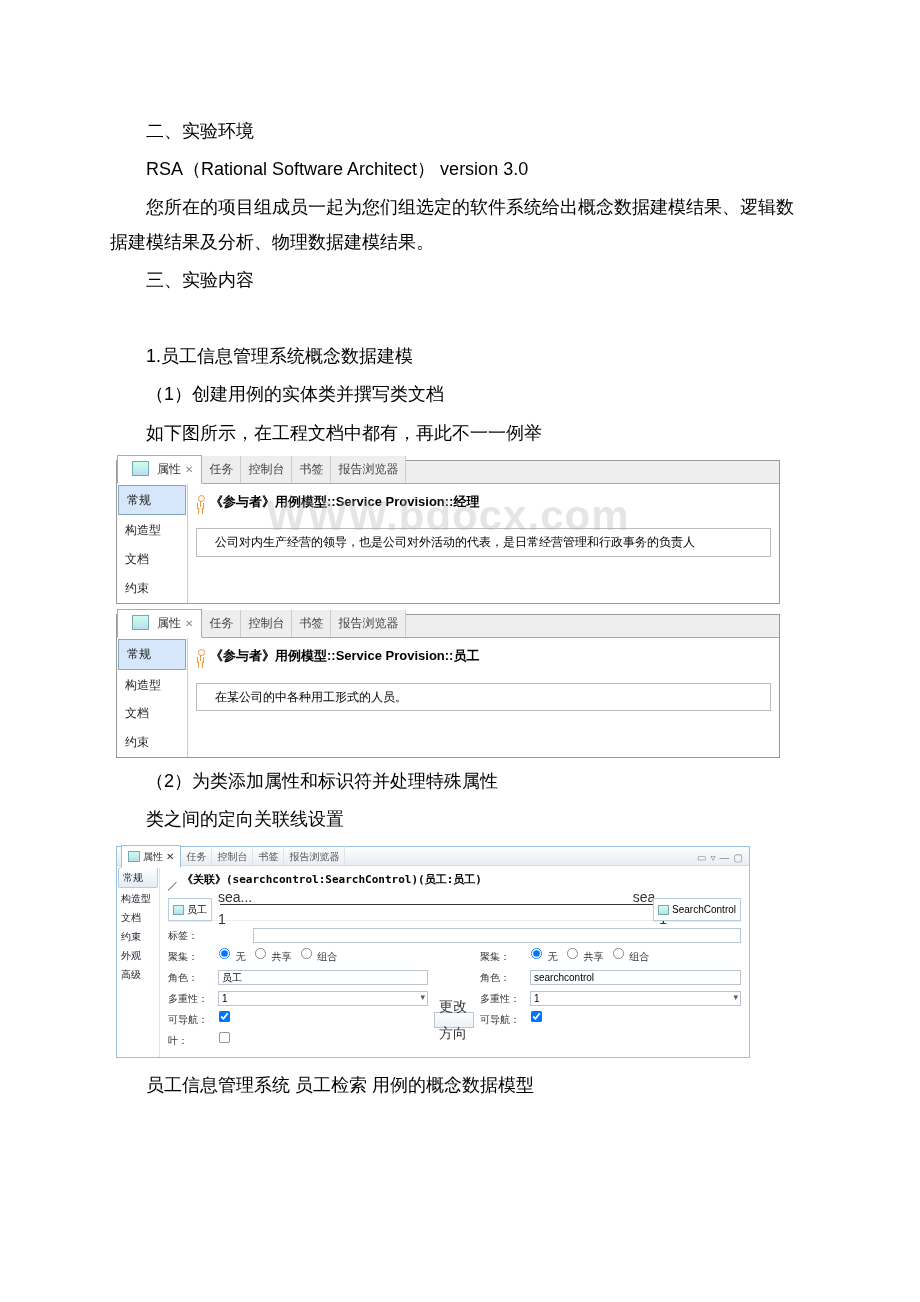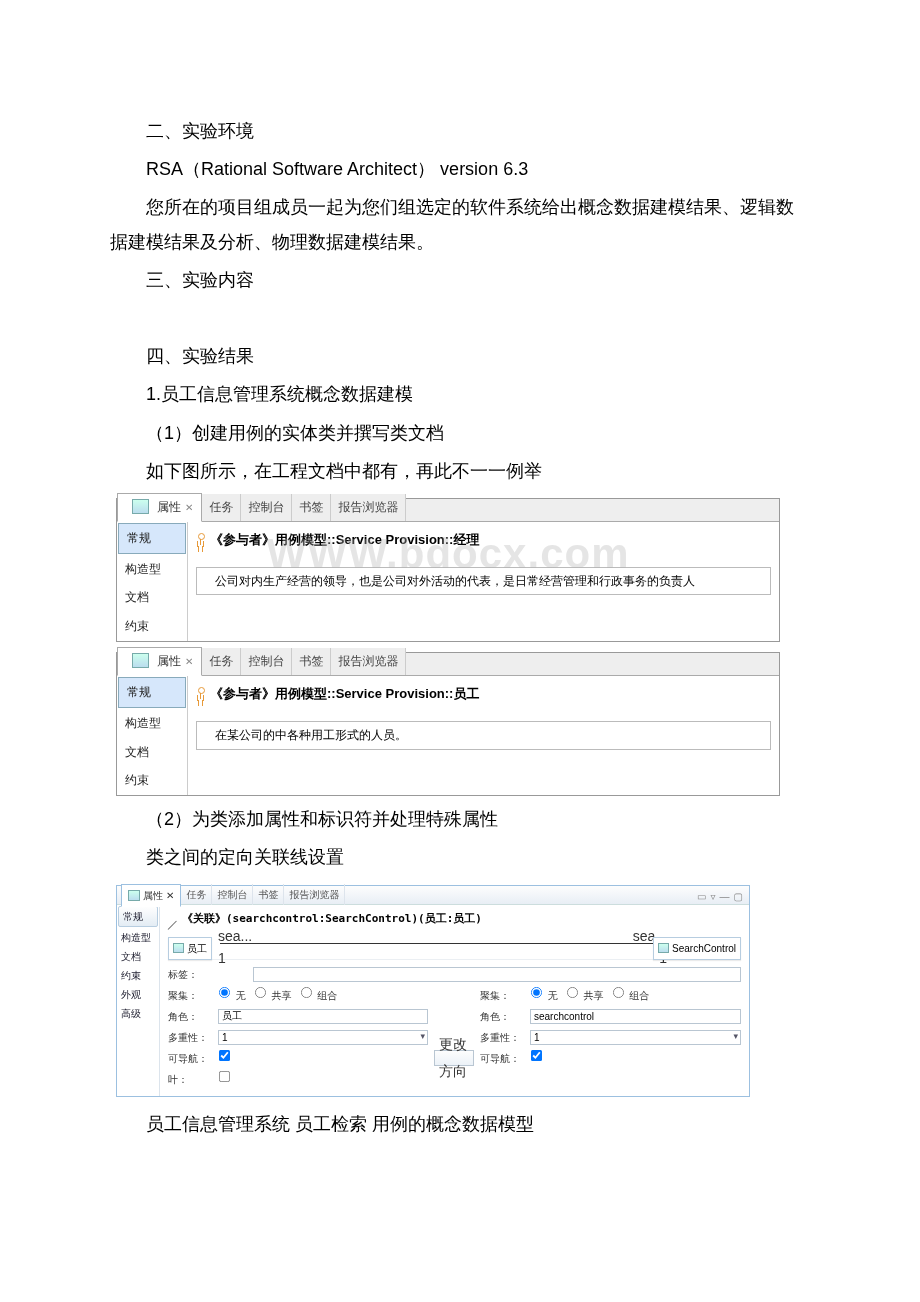--- a/index.html
+++ b/index.html
@@ -314,25 +314,24 @@
     right: 3px; top: 0;
     font-size: 9px;
     color: #556;
   }
 </style>
 </head>
 <body>
 
 <div class="page">
   <p class="para">二、实验环境</p>
-  <p class="para">RSA（Rational Software Architect） version 6.3</p>
+  <p class="para">RSA（Rational Software Architect） version 3.0</p>
   <p class="para" style="text-indent:2em;">您所在的项目组成员一起为您们组选定的软件系统给出概念数据建模结果、逻辑数据建模结果及分析、物理数据建模结果。</p>
   <p class="para">三、实验内容</p>
   <br>
-  <p class="para">四、实验结果</p>
   <p class="para">1.员工信息管理系统概念数据建模</p>
   <p class="para">（1）创建用例的实体类并撰写类文档</p>
   <p class="para">如下图所示，在工程文档中都有，再此不一一例举</p>
 
   
   <div class="panel">
     <div class="tabbar">
       <div class="maintab">
         <span class="iconbox"></span>
         <span>属性</span>

